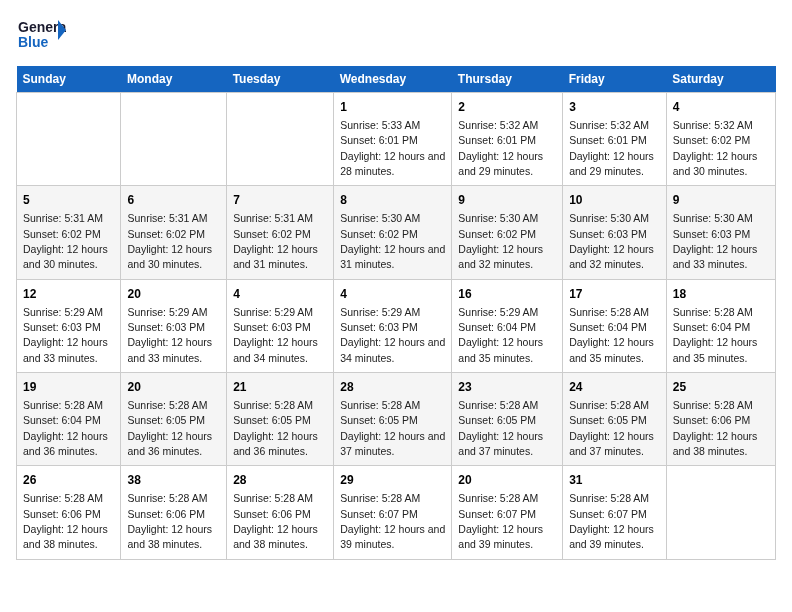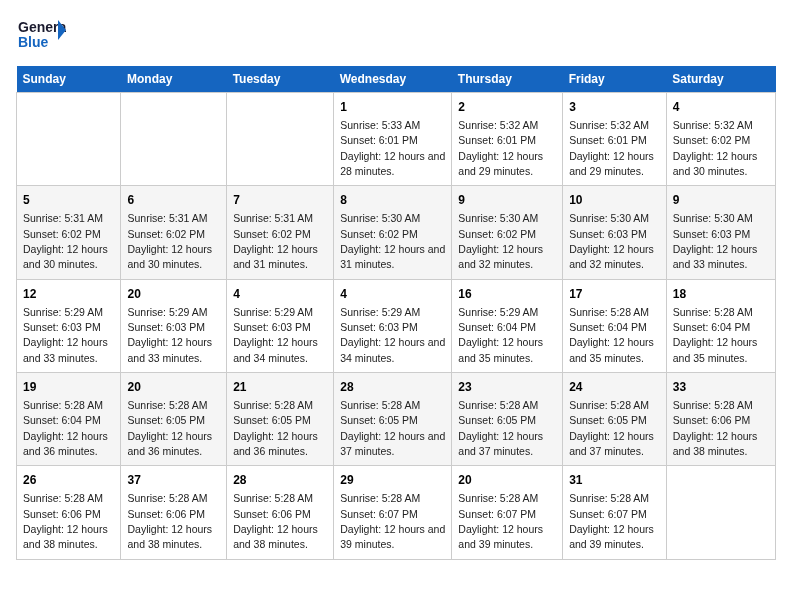--- a/index.html
+++ b/index.html
@@ -128,25 +128,25 @@
         <td><span class="day-num">17</span><span class="cell-text">Sunrise: 5:28 AM<br>Sunset: 6:04 PM<br>Daylight: 12 hours and 35 minutes.</span></td>
         <td><span class="day-num">18</span><span class="cell-text">Sunrise: 5:28 AM<br>Sunset: 6:04 PM<br>Daylight: 12 hours and 35 minutes.</span></td>
       </tr>
       <tr>
         <td><span class="day-num">19</span><span class="cell-text">Sunrise: 5:28 AM<br>Sunset: 6:04 PM<br>Daylight: 12 hours and 36 minutes.</span></td>
         <td><span class="day-num">20</span><span class="cell-text">Sunrise: 5:28 AM<br>Sunset: 6:05 PM<br>Daylight: 12 hours and 36 minutes.</span></td>
         <td><span class="day-num">21</span><span class="cell-text">Sunrise: 5:28 AM<br>Sunset: 6:05 PM<br>Daylight: 12 hours and 36 minutes.</span></td>
         <td><span class="day-num">28</span><span class="cell-text">Sunrise: 5:28 AM<br>Sunset: 6:05 PM<br>Daylight: 12 hours and 37 minutes.</span></td>
         <td><span class="day-num">23</span><span class="cell-text">Sunrise: 5:28 AM<br>Sunset: 6:05 PM<br>Daylight: 12 hours and 37 minutes.</span></td>
         <td><span class="day-num">24</span><span class="cell-text">Sunrise: 5:28 AM<br>Sunset: 6:05 PM<br>Daylight: 12 hours and 37 minutes.</span></td>
-        <td><span class="day-num">33</span><span class="cell-text">Sunrise: 5:28 AM<br>Sunset: 6:06 PM<br>Daylight: 12 hours and 38 minutes.</span></td>
+        <td><span class="day-num">25</span><span class="cell-text">Sunrise: 5:28 AM<br>Sunset: 6:06 PM<br>Daylight: 12 hours and 38 minutes.</span></td>
       </tr>
       <tr>
         <td><span class="day-num">26</span><span class="cell-text">Sunrise: 5:28 AM<br>Sunset: 6:06 PM<br>Daylight: 12 hours and 38 minutes.</span></td>
-        <td><span class="day-num">37</span><span class="cell-text">Sunrise: 5:28 AM<br>Sunset: 6:06 PM<br>Daylight: 12 hours and 38 minutes.</span></td>
+        <td><span class="day-num">38</span><span class="cell-text">Sunrise: 5:28 AM<br>Sunset: 6:06 PM<br>Daylight: 12 hours and 38 minutes.</span></td>
         <td><span class="day-num">28</span><span class="cell-text">Sunrise: 5:28 AM<br>Sunset: 6:06 PM<br>Daylight: 12 hours and 38 minutes.</span></td>
         <td><span class="day-num">29</span><span class="cell-text">Sunrise: 5:28 AM<br>Sunset: 6:07 PM<br>Daylight: 12 hours and 39 minutes.</span></td>
         <td><span class="day-num">20</span><span class="cell-text">Sunrise: 5:28 AM<br>Sunset: 6:07 PM<br>Daylight: 12 hours and 39 minutes.</span></td>
         <td><span class="day-num">31</span><span class="cell-text">Sunrise: 5:28 AM<br>Sunset: 6:07 PM<br>Daylight: 12 hours and 39 minutes.</span></td>
         <td class="empty-cell"></td>
       </tr>
     </tbody>
 </table>
 
 </body></html>

